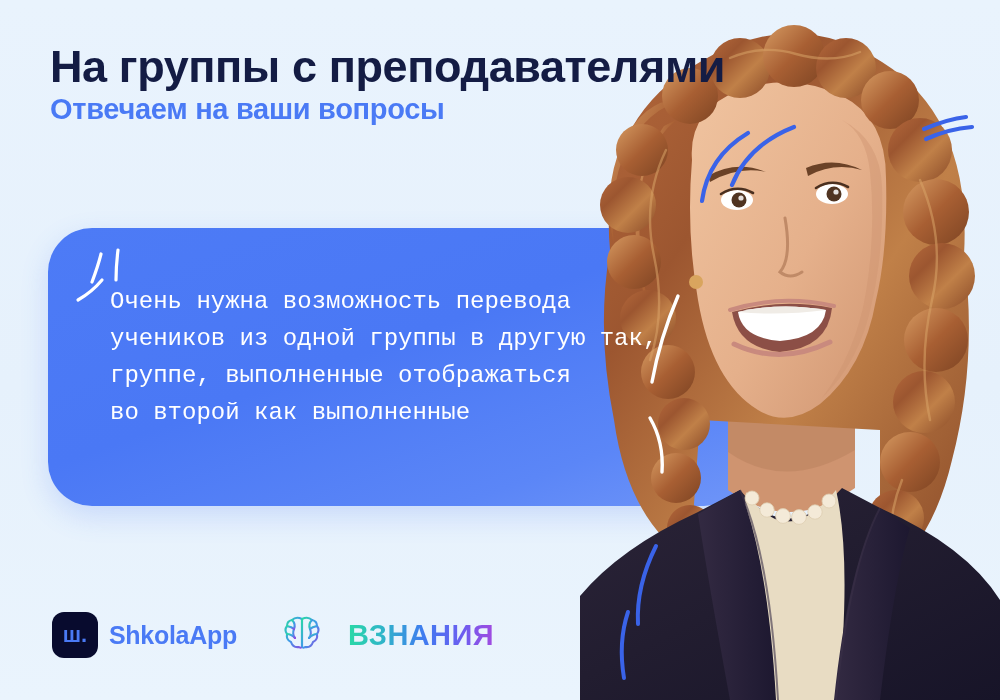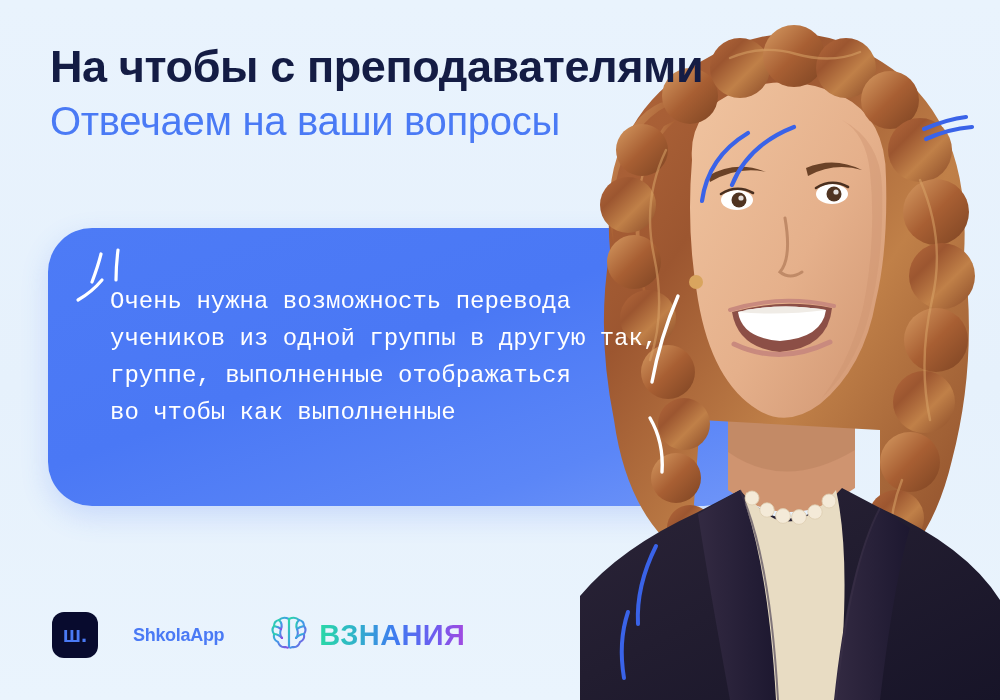--- a/index.html
+++ b/index.html
@@ -27,26 +27,26 @@
   }
   .headline-line1 {
     font-size: 45px;
     font-weight: bold;
     color: #141c44;
     letter-spacing: -0.4px;
     line-height: 1.0;
     white-space: nowrap;
   }
   .headline-line2 {
-    font-size: 40px;
-    font-weight: normal;
+    font-size: 29px;
+    font-weight: bold;
     color: #4a7af5;
     letter-spacing: -0.3px;
     line-height: 1.0;
-    margin-top: 12px;
+    margin-top: 6px;
     white-space: nowrap;
   }
 
   
   .bubble {
     position: absolute;
     left: 48px;
     top: 228px;
     width: 700px;
     height: 278px;
@@ -128,45 +128,44 @@
     display: flex;
     align-items: center;
     justify-content: center;
     color: #4a7af5;
     font-size: 22px;
     font-weight: bold;
     line-height: 1;
     letter-spacing: 0px;
   }
   .logo-word-shkola {
-    font-size: 18px;
+    font-size: 25px;
     font-weight: bold;
     color: #4a7af5;
     letter-spacing: -0.3px;
-    margin-left: 24px;
-  }
-  .logo-group-vz { gap: 9px; margin-left: 16px; }
+  }
+  .logo-group-vz { gap: 25px; margin-left: 16px; }
   .logo-word-vz {
     font-size: 29px;
     font-weight: bold;
     letter-spacing: 0.4px;
     background: linear-gradient(90deg, #2ad9a6 0%, #2fb8c6 22%, #3f7bf0 52%, #6b5ef0 78%, #a24ae0 100%);
     -webkit-background-clip: text;
     background-clip: text;
     color: transparent;
     -webkit-text-fill-color: transparent;
   }
 </style>
 </head>
 <body>
 
 <div id="poster">
 
   <div class="headline">
-    <div class="headline-line1">На чтобы с преподавателями</div>
+    <div class="headline-line1">На группы с преподавателями</div>
     <div class="headline-line2">Отвечаем на ваши вопросы</div>
   </div>
 
   <div class="photo">
     <svg width="420" height="700" viewBox="0 0 420 700" xmlns="http://www.w3.org/2000/svg">
       <defs>
         <linearGradient id="skinG" x1="0" y1="0" x2="1" y2="1">
           <stop offset="0%" stop-color="#f0c4a0"></stop>
           <stop offset="55%" stop-color="#e5b08b"></stop>
           <stop offset="100%" stop-color="#cf9470"></stop>
@@ -288,21 +287,21 @@
       </g>
     </svg>
   </div>
 
   <div class="bubble"></div>
 
   <div class="bubble-text">
     <div>Очень нужна возможность перевода</div>
     <div>учеников из одной группы в другую так,</div>
     <div>группе, выполненные отображаться</div>
-    <div>во чтобы как выполненные</div>
+    <div>во второй как выполненные</div>
   </div>
 
   <div class="sparkle sparkle-left">
     <svg width="90" height="80" viewBox="0 0 90 80" xmlns="http://www.w3.org/2000/svg">
       <g stroke="#ffffff" stroke-width="3.2" fill="none" stroke-linecap="round">
         <path d="M18 60 Q32 52 42 40"></path>
         <path d="M32 42 Q38 26 41 14"></path>
         <path d="M58 10 Q56 26 56 40"></path>
       </g>
     </svg>

